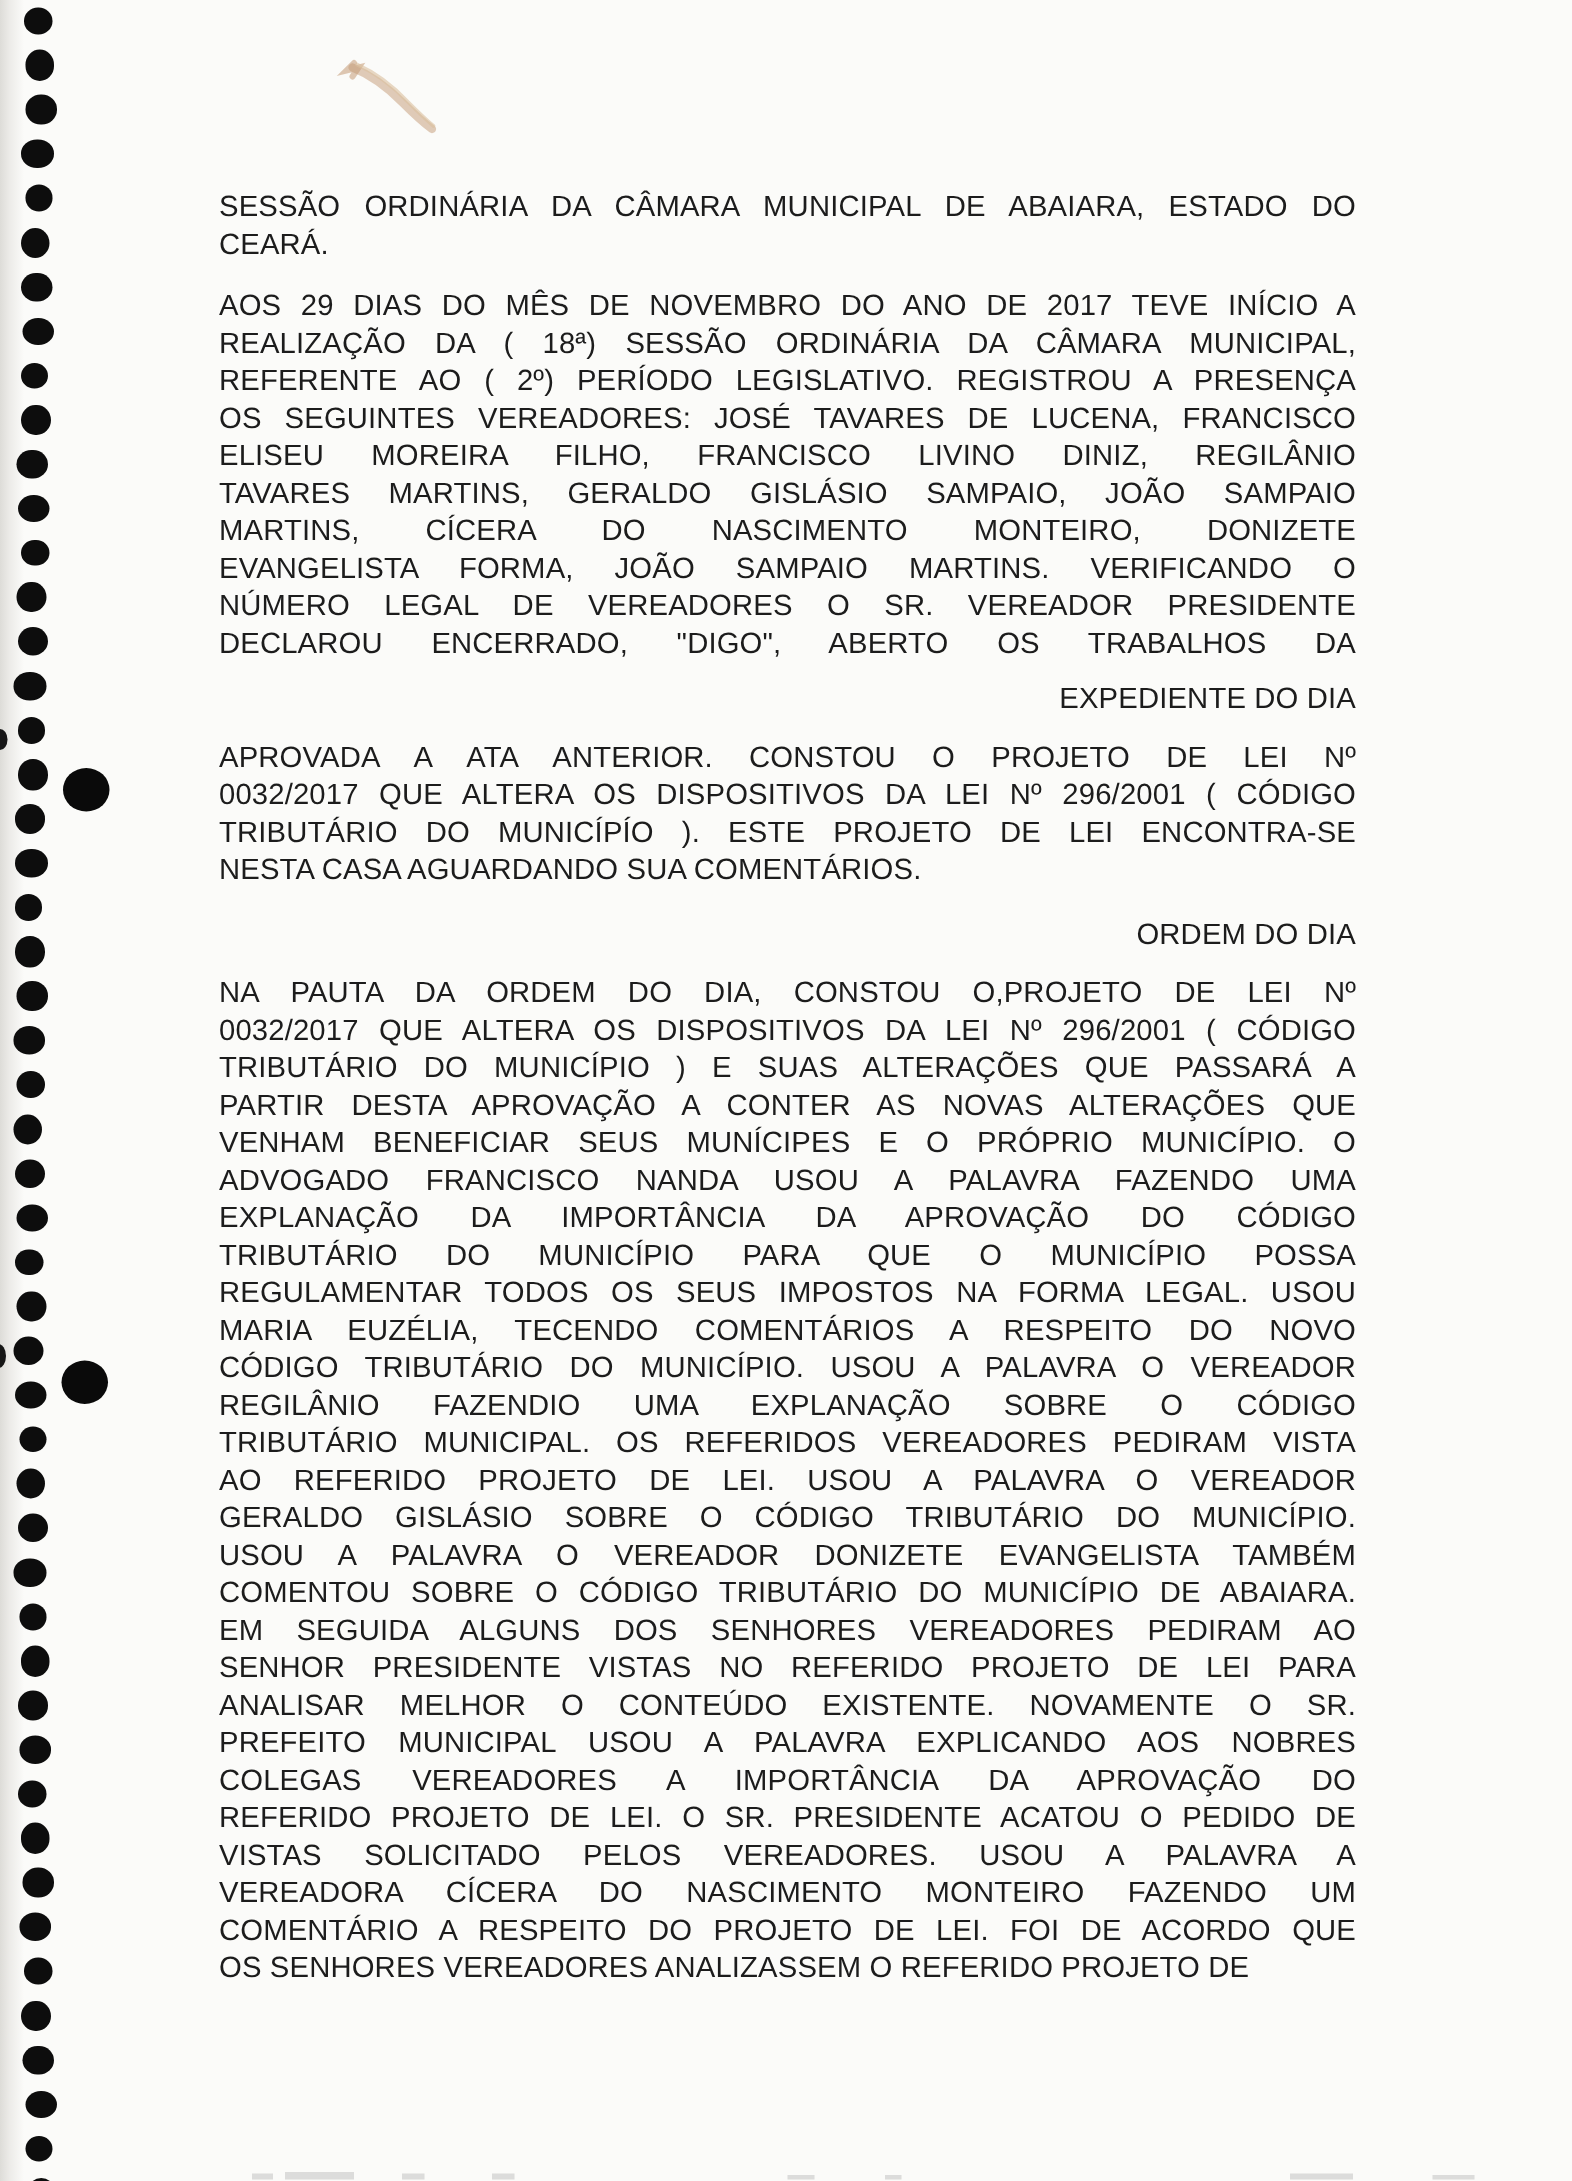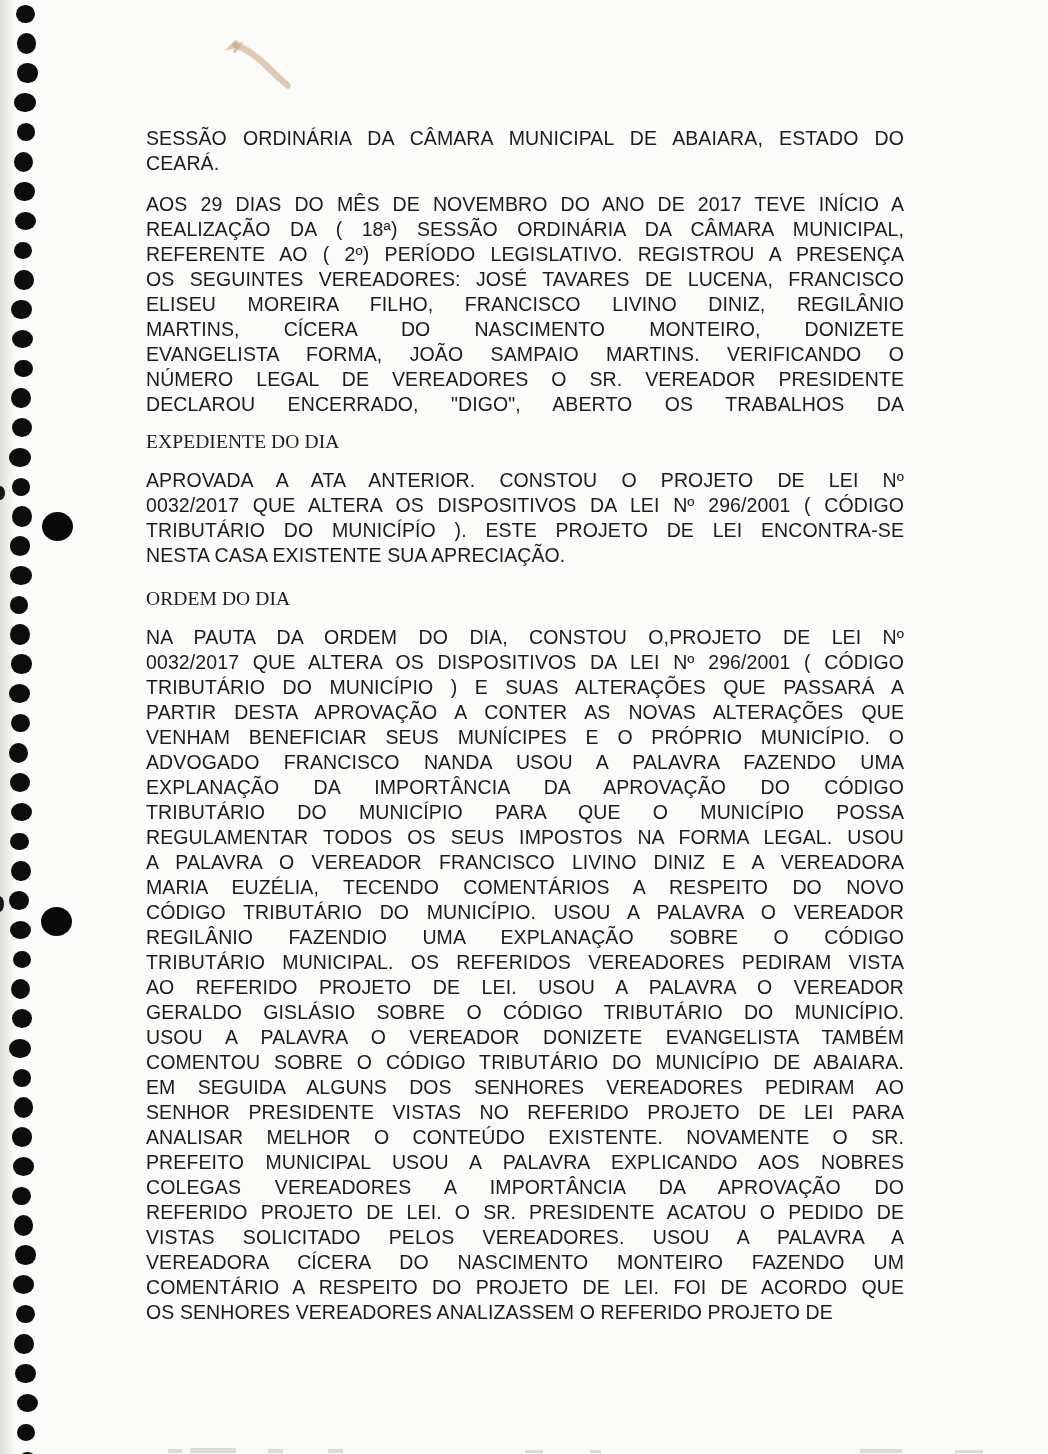--- a/index.html
+++ b/index.html
@@ -26,21 +26,21 @@
   .doc{
     position:absolute;left:146px;top:126px;width:758px;
     color:#1c1c1c;font-size:19.5px;line-height:25px;
     letter-spacing:0.1px;
   }
   .para{margin:0;}
   .line{text-align:justify;text-align-last:justify;height:25px;}
   .line.last{text-align-last:left;}
   .para-title{margin-bottom:16px;}
   .para-attendance{margin-bottom:12px;}
-  .heading{text-align:left;height:25px;margin:0 0 14px 0;font-family:Liberation Serif, serif;}
+  .heading{text-align:right;height:25px;margin:0 0 14px 0;}
   .para-expediente{margin-bottom:18px;}
   .stain{position:absolute;left:222px;top:28px;width:96px;height:72px;}
   .art{position:absolute;background:#c2c2c2;opacity:.55;}
 </style>
 </head>
 <body>
 
 <div class="edge-strip"></div>
 
 <div class="holes-column">
@@ -112,44 +112,44 @@
   <div class="para para-title">
       <div class="line">SESSÃO ORDINÁRIA DA CÂMARA MUNICIPAL DE ABAIARA, ESTADO DO</div>
       <div class="line last">CEARÁ.</div>
     </div>
   <div class="para para-attendance">
       <div class="line">AOS 29 DIAS DO MÊS DE NOVEMBRO DO ANO DE 2017 TEVE INÍCIO A</div>
       <div class="line">REALIZAÇÃO DA ( 18ª) SESSÃO ORDINÁRIA DA CÂMARA MUNICIPAL,</div>
       <div class="line">REFERENTE AO ( 2º) PERÍODO LEGISLATIVO. REGISTROU A PRESENÇA</div>
       <div class="line">OS SEGUINTES VEREADORES: JOSÉ TAVARES DE LUCENA, FRANCISCO</div>
       <div class="line">ELISEU MOREIRA FILHO, FRANCISCO LIVINO DINIZ, REGILÂNIO</div>
+      <div class="line">TAVARES MARTINS, GERALDO GISLÁSIO SAMPAIO, JOÃO SAMPAIO</div>
       <div class="line">MARTINS, CÍCERA DO NASCIMENTO MONTEIRO, DONIZETE</div>
       <div class="line">EVANGELISTA FORMA, JOÃO SAMPAIO MARTINS. VERIFICANDO O</div>
       <div class="line">NÚMERO LEGAL DE VEREADORES O SR. VEREADOR PRESIDENTE</div>
       <div class="line">DECLAROU ENCERRADO, "DIGO", ABERTO OS TRABALHOS DA</div>
     </div>
   <div class="heading">EXPEDIENTE DO DIA</div>
   <div class="para para-expediente">
       <div class="line">APROVADA A ATA ANTERIOR. CONSTOU O PROJETO DE LEI Nº</div>
       <div class="line">0032/2017 QUE ALTERA OS DISPOSITIVOS DA LEI Nº 296/2001 ( CÓDIGO</div>
       <div class="line">TRIBUTÁRIO DO MUNICÍPÍO ). ESTE PROJETO DE LEI ENCONTRA-SE</div>
-      <div class="line last">NESTA CASA EXISTENTE SUA APRECIAÇÃO.</div>
+      <div class="line last">NESTA CASA AGUARDANDO SUA COMENTÁRIOS.</div>
     </div>
   <div class="heading">ORDEM DO DIA</div>
   <div class="para para-ordem">
       <div class="line">NA PAUTA DA ORDEM DO DIA, CONSTOU O,PROJETO DE LEI Nº</div>
       <div class="line">0032/2017 QUE ALTERA OS DISPOSITIVOS DA LEI Nº 296/2001 ( CÓDIGO</div>
       <div class="line">TRIBUTÁRIO DO MUNICÍPIO ) E SUAS ALTERAÇÕES QUE PASSARÁ A</div>
       <div class="line">PARTIR DESTA APROVAÇÃO A CONTER AS NOVAS ALTERAÇÕES QUE</div>
       <div class="line">VENHAM BENEFICIAR SEUS MUNÍCIPES E O PRÓPRIO MUNICÍPIO. O</div>
       <div class="line">ADVOGADO FRANCISCO NANDA USOU A PALAVRA FAZENDO UMA</div>
       <div class="line">EXPLANAÇÃO DA IMPORTÂNCIA DA APROVAÇÃO DO CÓDIGO</div>
       <div class="line">TRIBUTÁRIO DO MUNICÍPIO PARA QUE O MUNICÍPIO POSSA</div>
       <div class="line">REGULAMENTAR TODOS OS SEUS IMPOSTOS NA FORMA LEGAL. USOU</div>
-      <div class="line">A PALAVRA O VEREADOR FRANCISCO LIVINO DINIZ E A VEREADORA</div>
       <div class="line">MARIA EUZÉLIA, TECENDO COMENTÁRIOS A RESPEITO DO NOVO</div>
       <div class="line">CÓDIGO TRIBUTÁRIO DO MUNICÍPIO. USOU A PALAVRA O VEREADOR</div>
       <div class="line">REGILÂNIO FAZENDIO UMA EXPLANAÇÃO SOBRE O CÓDIGO</div>
       <div class="line">TRIBUTÁRIO MUNICIPAL. OS REFERIDOS VEREADORES PEDIRAM VISTA</div>
       <div class="line">AO REFERIDO PROJETO DE LEI. USOU A PALAVRA O VEREADOR</div>
       <div class="line">GERALDO GISLÁSIO SOBRE O CÓDIGO TRIBUTÁRIO DO MUNICÍPIO.</div>
       <div class="line">USOU A PALAVRA O VEREADOR DONIZETE EVANGELISTA TAMBÉM</div>
       <div class="line">COMENTOU SOBRE O CÓDIGO TRIBUTÁRIO DO MUNICÍPIO DE ABAIARA.</div>
       <div class="line">EM SEGUIDA ALGUNS DOS SENHORES VEREADORES PEDIRAM AO</div>
       <div class="line">SENHOR PRESIDENTE VISTAS NO REFERIDO PROJETO DE LEI PARA</div>

